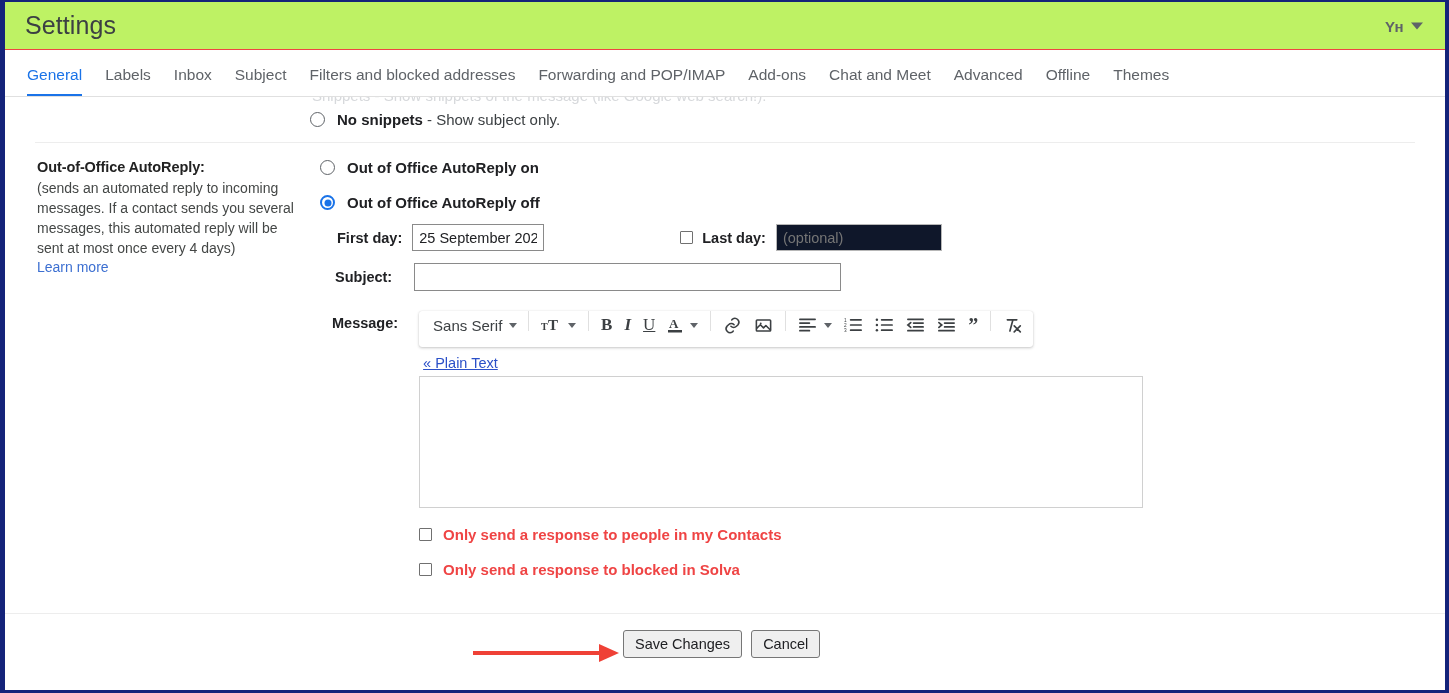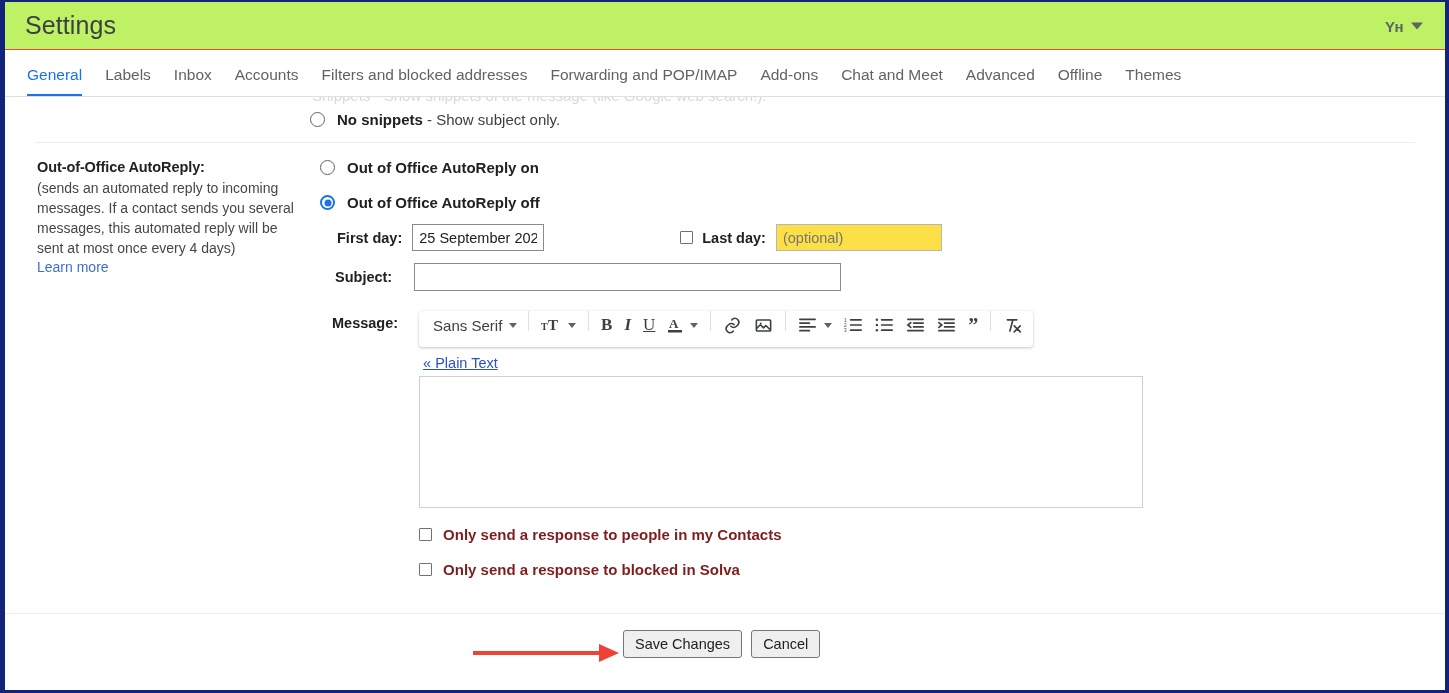--- a/index.html
+++ b/index.html
@@ -214,21 +214,21 @@
     color: #202124;
     padding: 0 6px;
     font-family: "Liberation Sans", sans-serif;
     outline: none;
   }
   .first-day-input { width: 132px; }
   .subject-input { width: 427px; height: 28px; }
   .last-day-input {
     width: 166px;
     border: 1px solid #b7b7b7;
-    background: #fde047;
+    background: #0f172a;
     color: #7a7a7a;
     height: 27px;
   }
   .last-day-group {
     display: flex;
     align-items: center;
     margin-left: 136px;
   }
   .checkbox {
     width: 13px; height: 13px;
@@ -307,21 +307,21 @@
   .cb-line {
     display: flex;
     align-items: center;
     margin-top: 18px;
     cursor: pointer;
   }
   .cb-line .checkbox { margin-right: 11px; }
   .cb-text {
     font-size: 15px;
     font-weight: 700;
-    color: #7f1d1d;
+    color: #ef4444;
   }
 
   
   .footer {
     position: relative;
     margin-top: 23px;
     border-top: 1px solid #ededed;
     padding-top: 16px;
   }
   .btn-row {
@@ -361,21 +361,21 @@
     <div class="account-chip">
       <span class="account-mono">Yн</span>
       <span class="caret-down"></span>
     </div>
   </div>
 
   <div class="tabs">
     <div class="tab active">General</div>
     <div class="tab">Labels</div>
     <div class="tab">Inbox</div>
-    <div class="tab">Accounts</div>
+    <div class="tab">Subject</div>
     <div class="tab">Filters and blocked addresses</div>
     <div class="tab">Forwarding and POP/IMAP</div>
     <div class="tab">Add-ons</div>
     <div class="tab">Chat and Meet</div>
     <div class="tab">Advanced</div>
     <div class="tab">Offline</div>
     <div class="tab">Themes</div>
   </div>
 
   <div class="content">

